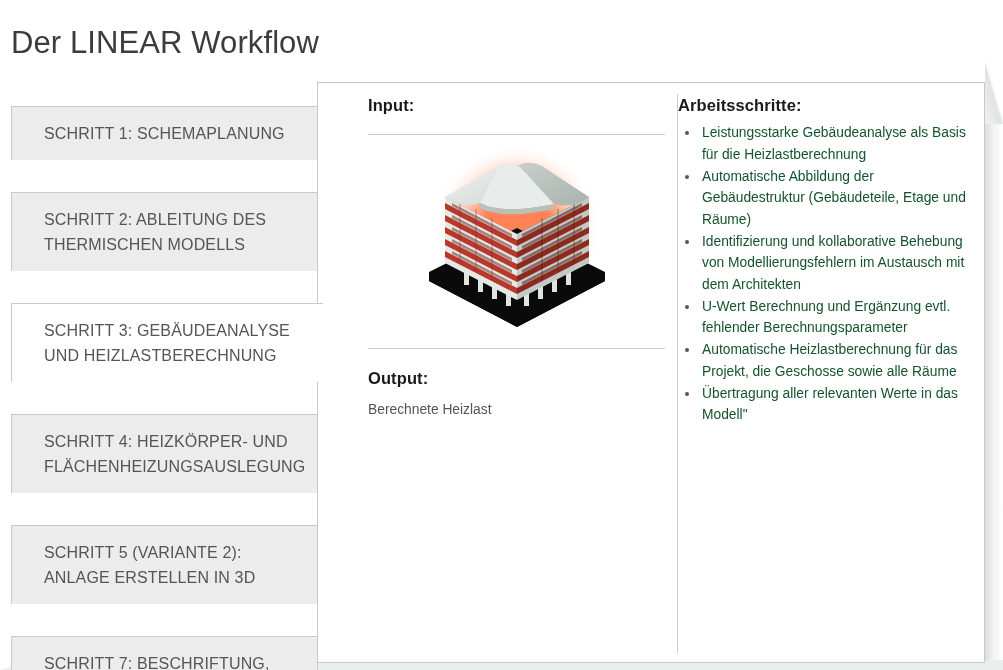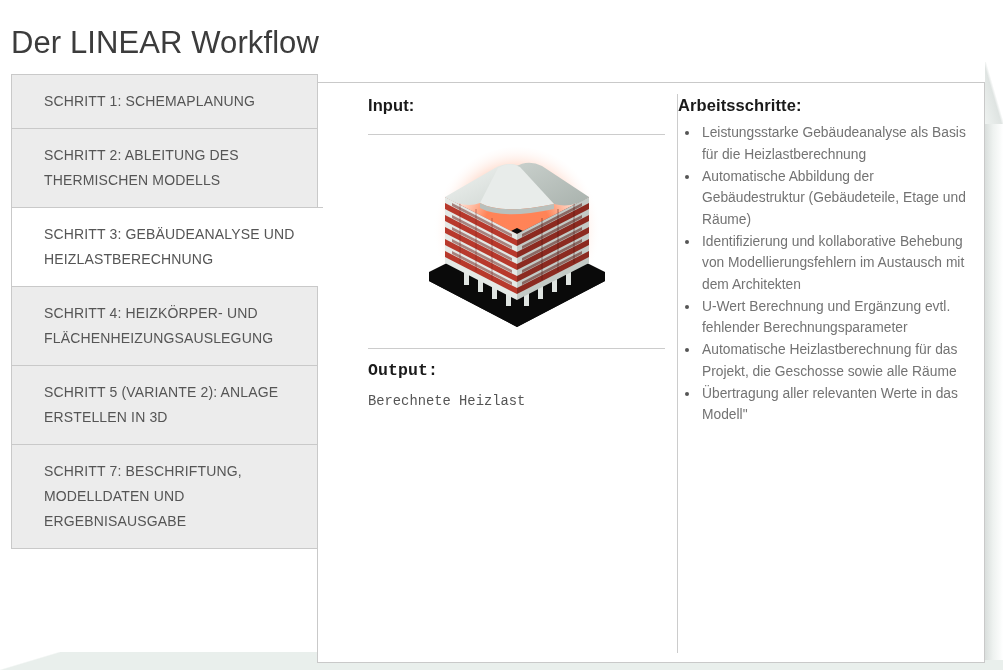--- a/index.html
+++ b/index.html
@@ -88,26 +88,27 @@
     width: 307px;
     z-index: 3;
   }
 
   .tab-item {
     position: relative;
     background: #ececec;
     border: 1px solid #c9c9c9;
     border-bottom: none;
     color: #555555;
-    font-size: 14px;
+    font-size: 16px;
     line-height: 25px;
     padding: 14px 16px 14px 32px;
     letter-spacing: 0.15px;
     cursor: pointer;
     width: 307px;
+    margin-top: 32px;
   }
   .tab-item:last-child { border-bottom: 1px solid #c9c9c9; }
 
   .tab-item.active {
     background: #ffffff;
     border-right: none;
     width: 312px;
     padding-left: 32px;
     color: #555555;
     z-index: 5;
@@ -161,26 +162,26 @@
     position: relative;
     margin-top: 6px;
   }
   .figure svg { display: block; margin: 0 auto; }
 
   .steps-list {
     margin: 0;
     padding-left: 22px;
     font-size: 13.8px;
     line-height: 21.5px;
-    color: #737373;
+    color: #14532d;
   }
   .steps-list li { margin: 0 0 0.5px 0; padding-left: 2px; }
   .steps-list li::marker { color: #555555; }
 
-  .out-block { margin-top: 12px; font-family: Liberation Mono, monospace; }
+  .out-block { margin-top: 20px; }
 </style>
 </head>
 <body>
 
 <div id="page">
 
   <div class="curl-bottom"></div>
   <div class="curl-right"></div>
 
   <h1 class="page-title">Der LINEAR Workflow</h1>

